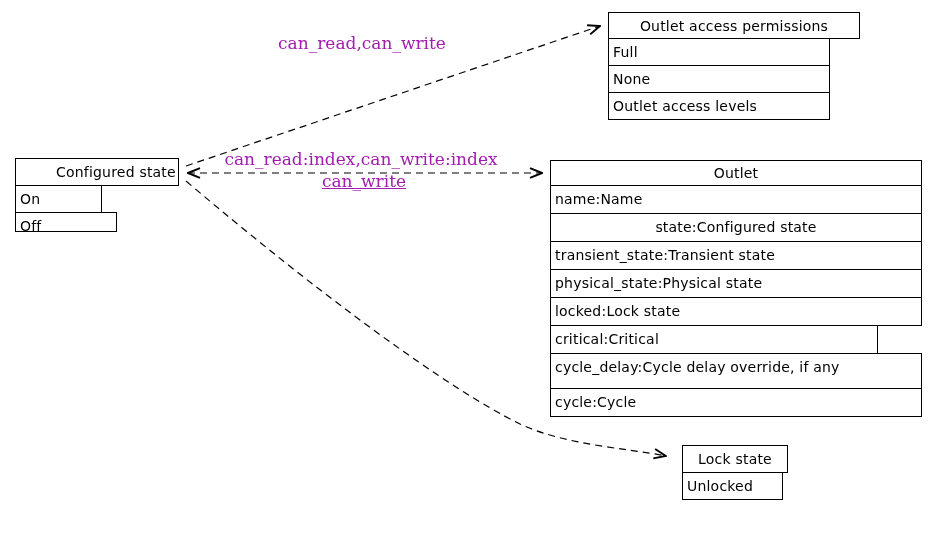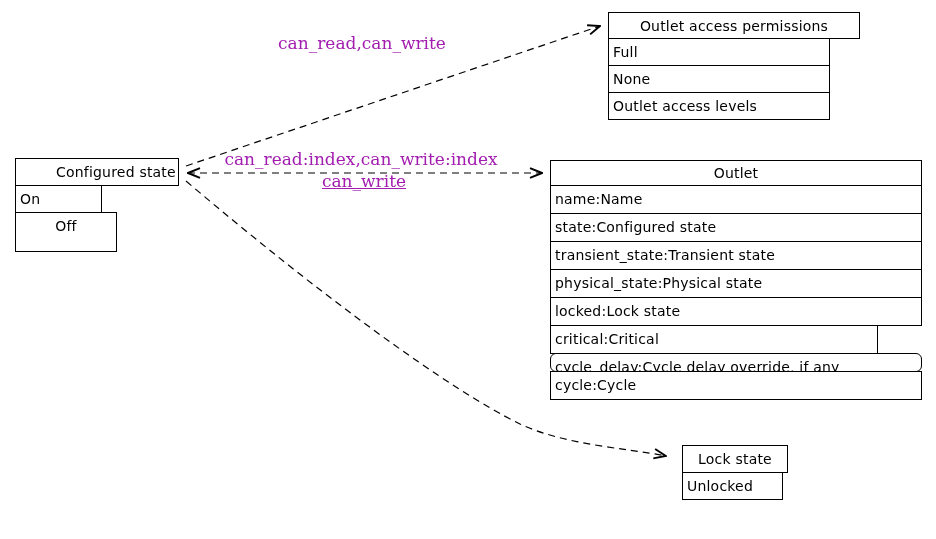--- a/index.html
+++ b/index.html
@@ -53,39 +53,39 @@
     <path d="M186,181 C320,295 450,390 520,424 C565,445 625,448 666,456" fill="none" stroke="#000000" stroke-width="1.2" stroke-dasharray="7,5" marker-end="url(#vee-end)"></path>
   </svg>
 
   <div class="edge-label" style="left:362px;top:33px;">can_read,can_write</div>
   <div class="edge-label" style="left:361px;top:149px;">can_read:index,can_write:index</div>
   <div class="edge-label" style="left:364px;top:171px;text-decoration:underline;">can_write</div>
 
   <div class="node" style="left:15px;top:158px;">
     <div class="cell hdr" style="width:164px;height:28px;line-height:27px;padding-left:40px;">Configured state</div>
     <div class="cell row" style="width:87px;height:28px;">On</div>
-    <div class="cell row" style="width:102px;height:40px;text-align:center;">Off</div>
+    <div class="cell row" style="width:102px;height:20px;">Off</div>
   </div>
 
   <div class="node" style="left:608px;top:12px;">
     <div class="cell hdr" style="width:252px;height:27px;">Outlet access permissions</div>
     <div class="cell row" style="width:222px;height:28px;">Full</div>
     <div class="cell row" style="width:222px;height:28px;">None</div>
     <div class="cell row" style="width:222px;height:28px;">Outlet access levels</div>
   </div>
 
   <div class="node" style="left:550px;top:160px;">
     <div class="cell hdr" style="width:372px;height:26px;line-height:24px;">Outlet</div>
     <div class="cell row" style="width:372px;height:29px;line-height:27px;">name:Name</div>
-    <div class="cell row" style="width:372px;height:29px;line-height:27px;">state:Configured state</div>
+    <div class="cell row" style="width:372px;height:29px;line-height:27px;text-align:center;">state:Configured state</div>
     <div class="cell row" style="width:372px;height:29px;line-height:27px;">transient_state:Transient state</div>
     <div class="cell row" style="width:372px;height:29px;line-height:27px;">physical_state:Physical state</div>
     <div class="cell row" style="width:372px;height:29px;line-height:27px;">locked:Lock state</div>
     <div class="cell row" style="width:328px;height:29px;line-height:27px;">critical:Critical</div>
-    <div class="cell row" style="width:372px;height:19px;line-height:27px;border-radius:6px;">cycle_delay:Cycle delay override, if any</div>
+    <div class="cell row" style="width:372px;height:36px;line-height:27px;">cycle_delay:Cycle delay override, if any</div>
     <div class="cell row" style="width:372px;height:29px;line-height:27px;">cycle:Cycle</div>
   </div>
 
   <div class="node" style="left:682px;top:445px;">
     <div class="cell hdr" style="width:106px;height:28px;line-height:27px;">Lock state</div>
     <div class="cell row" style="width:101px;height:28px;">Unlocked</div>
   </div>
 
 </div>
 

